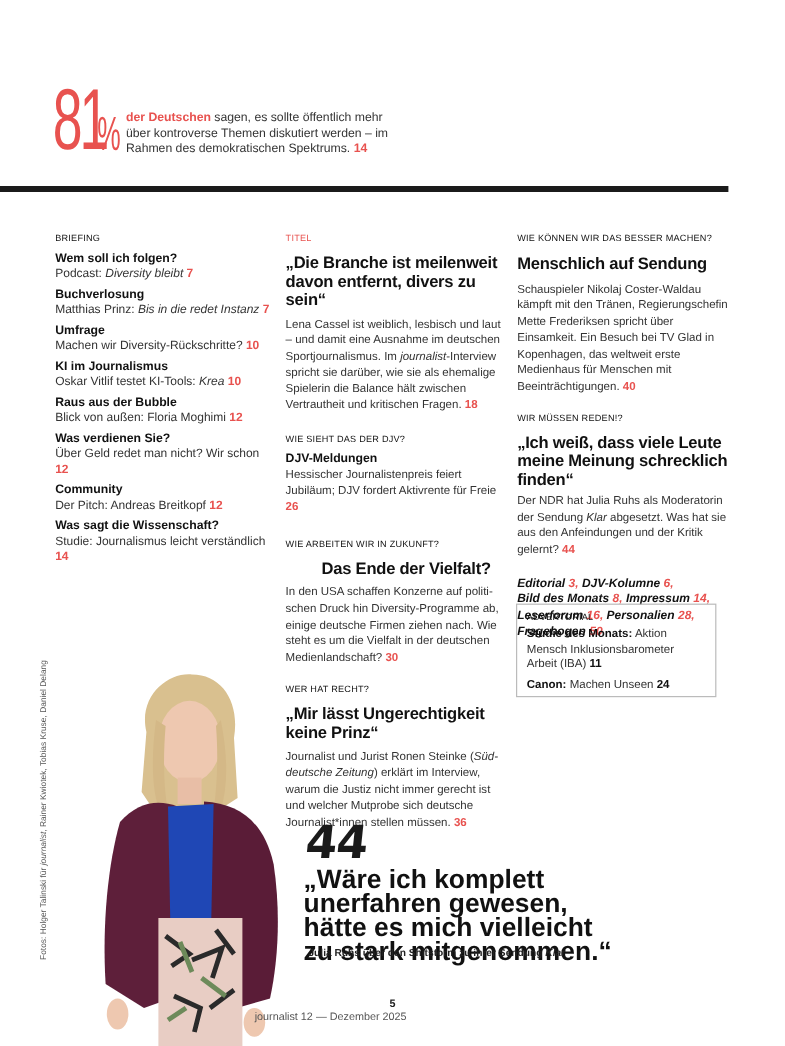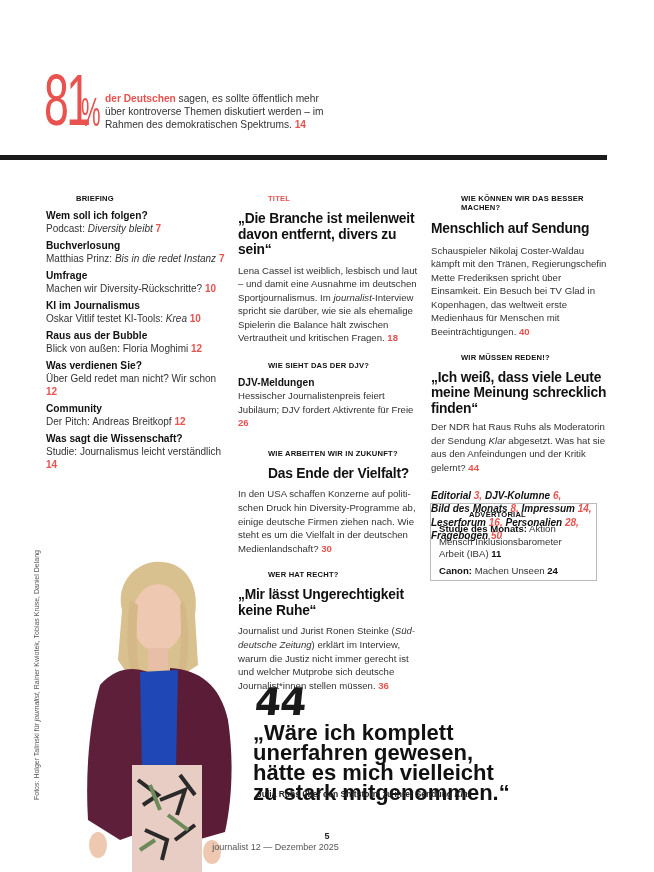--- a/index.html
+++ b/index.html
@@ -12,21 +12,21 @@
   .stat-num { left:44px; top:64px; font-family:"Liberation Sans Narrow","Liberation Sans", sans-serif;
               font-size:72px; font-weight:400; color:#e8524f; letter-spacing:-4px;
               transform:scaleX(0.62); transform-origin:left top; line-height:72px; }
   .stat-pct { left:81px; top:92px; font-size:40px; color:#e8524f; transform:scaleX(0.55);
               transform-origin:left top; line-height:40px; }
   .stat-text { left:105px; top:92px; width:230px; font-size:10.2px; line-height:13px; color:#333; }
   .stat-text b { font-weight:700; }
   .rule { left:0; top:155px; width:607px; height:5px; background:#1b1b1b; }
 
   .col { position:absolute; }
-  .kicker { font-size:7.6px; font-weight:700; letter-spacing:0.2px; text-transform:uppercase; color:#111;margin-left:30px; }
+  .kicker { font-size:7.6px; font-weight:400; letter-spacing:0.2px; text-transform:uppercase; color:#111; }
   .kicker.red { color:#e8524f; }
   .item-title { font-size:10.2px; font-weight:700; color:#111; line-height:13px; }
   .item-sub { font-size:10px; color:#333; line-height:13px; }
   .pg { color:#e8524f; font-weight:700; }
   .headline { font-size:13.8px; font-weight:700; line-height:15.5px; color:#111; letter-spacing:-0.2px; }
   .body { font-size:9.6px; line-height:13.6px; color:#333; }
 
   .col1 { left:46px; top:194px; width:180px; }
   .col1 .kicker { margin-bottom:6px; }
   .col1 .entry { margin-bottom:4px; }
@@ -112,36 +112,36 @@
   </div>
 
   <div style="margin-top:19px;">
     <div class="kicker" style="margin-bottom:8px;">WIE ARBEITEN WIR IN ZUKUNFT?</div>
     <div class="headline" style="margin-bottom:6px;padding-left:30px;">Das Ende der Vielfalt?</div>
     <div class="body"><span>In den USA schaffen Konzerne auf politi­schen Druck hin Diversity-Programme ab, ei­nige deutsche Firmen ziehen nach. Wie steht es um die Vielfalt in der deutschen Medien­landschaft? </span><span class="pg">30</span></div>
   </div>
 
   <div style="margin-top:15px;">
     <div class="kicker" style="margin-bottom:8px;">WER HAT RECHT?</div>
-    <div class="headline" style="margin-bottom:6px;">„Mir lässt Ungerechtigkeit keine Ruhe“</div>
+    <div class="headline" style="margin-bottom:6px;">„Mir lässt Ungerechtigkeit keine Prinz“</div>
     <div class="body"><span>Journalist und Jurist Ronen Steinke (</span><i>Süd­deutsche Zeitung</i><span>) erklärt im Interview, war­um die Justiz nicht immer gerecht ist und welcher Mutprobe sich deutsche Journa­list*innen stellen müssen. </span><span class="pg">36</span></div>
   </div>
 </div>
 
 <div class="col col3">
   <div>
     <div class="kicker" style="margin-bottom:9px;">WIE KÖNNEN WIR DAS BESSER MACHEN?</div>
     <div class="headline" style="margin-bottom:7px;">Menschlich auf Sendung</div>
     <div class="body"><span>Schauspieler Nikolaj Coster-Waldau kämpft mit den Tränen, Regierungschefin Mette Frederiksen spricht über Einsamkeit. Ein Besuch bei TV Glad in Kopenhagen, das weltweit erste Medienhaus für Menschen mit Beeinträchtigungen. </span><span class="pg">40</span></div>
   </div>
 
   <div style="margin-top:14px;">
     <div class="kicker" style="margin-bottom:8px;">WIR MÜSSEN REDEN!?</div>
     <div class="headline" style="margin-bottom:4px;">„Ich weiß, dass viele Leute meine Meinung schrecklich finden“</div>
-    <div class="body"><span>Der NDR hat Raus Ruhs als Moderatorin der Sendung </span><i>Klar</i><span> abgesetzt. Was hat sie aus den Anfeindungen und der Kritik gelernt? </span><span class="pg">44</span></div>
+    <div class="body"><span>Der NDR hat Julia Ruhs als Moderatorin der Sendung </span><i>Klar</i><span> abgesetzt. Was hat sie aus den Anfeindungen und der Kritik gelernt? </span><span class="pg">44</span></div>
   </div>
 
   <div style="margin-top:14px; font-size:10px; font-weight:700; line-height:13.5px; color:#111;font-style:italic;">
     <span><span>Editorial</span> <span class="pg">3,</span></span>
     <span><span>DJV-Kolumne</span> <span class="pg">6,</span></span><br>
     <span><span>Bild des Monats</span> <span class="pg">8,</span></span>
     <span><span>Impressum</span> <span class="pg">14,</span></span>
     <span><span>Leser­forum</span> <span class="pg">16,</span></span>
     <span><span>Personalien</span> <span class="pg">28,</span></span>
     <span><span>Fragebogen</span> <span class="pg">50</span></span>

